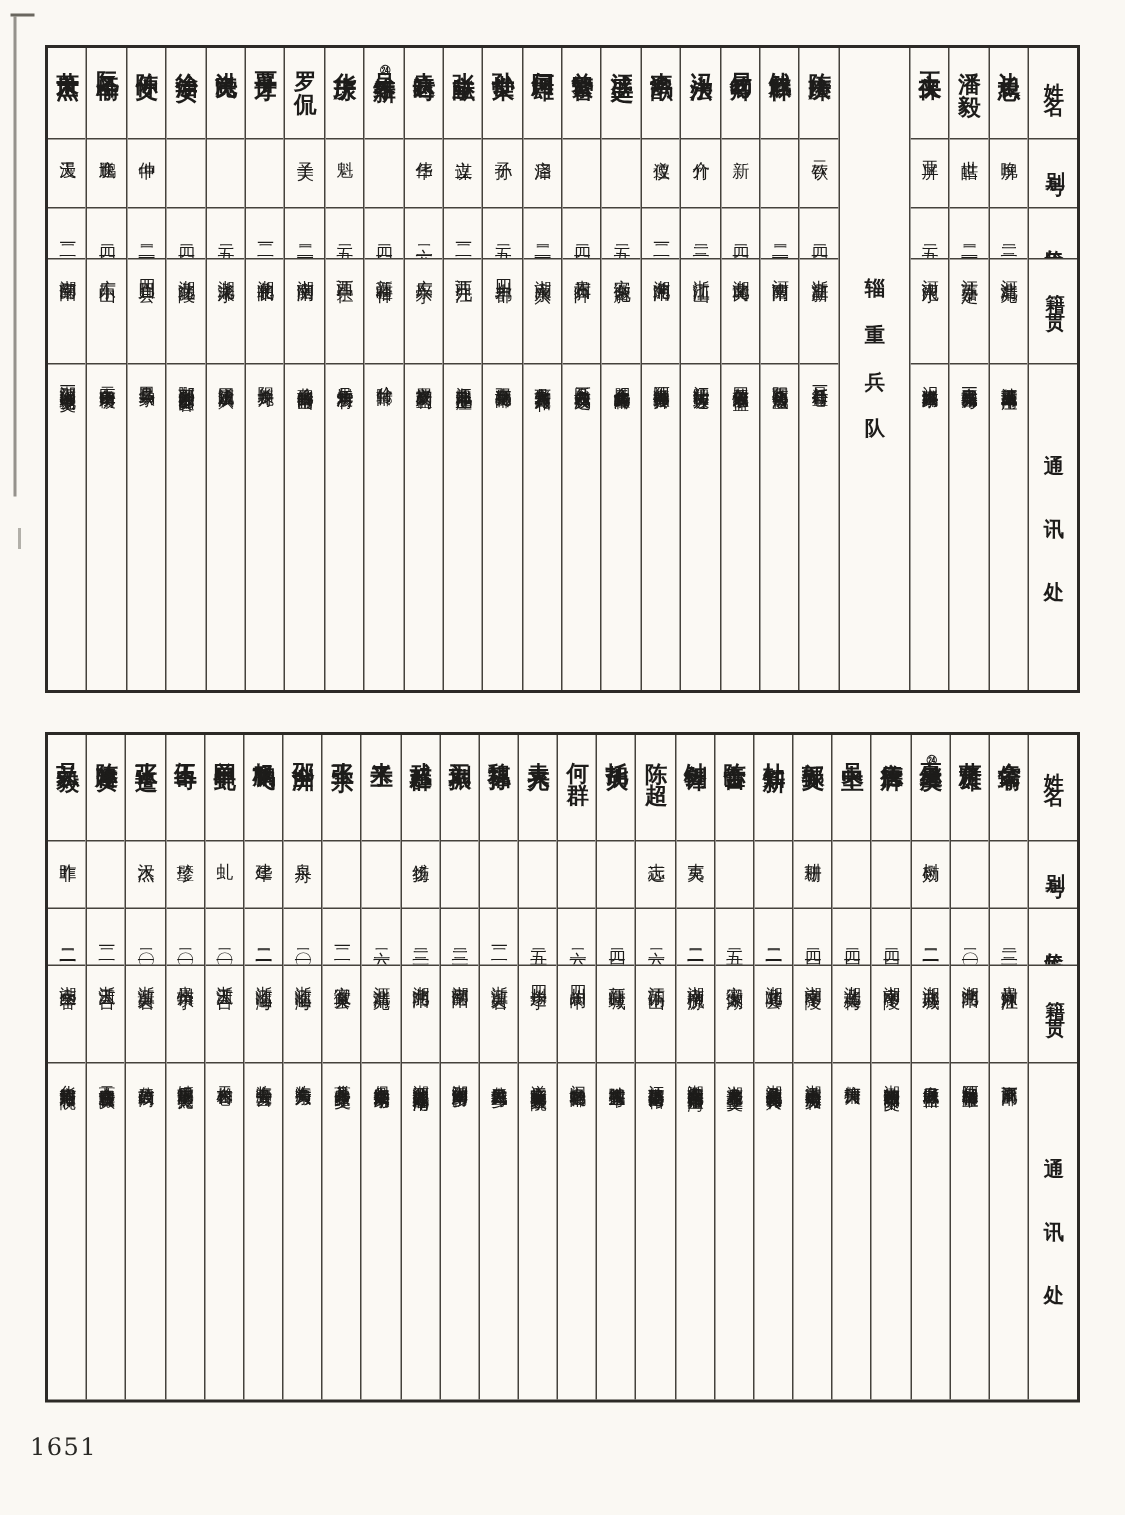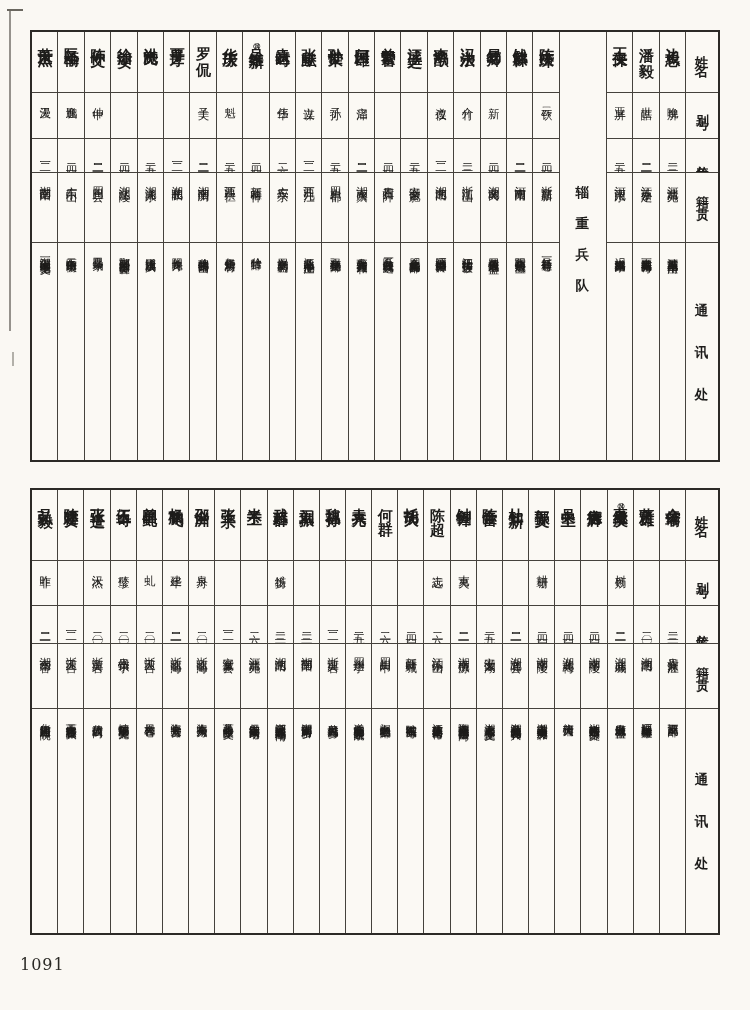--- a/index.html
+++ b/index.html
@@ -949,14 +949,14 @@
         </div>
         <div class="cell cell-native">
           <span class="v native-text">湖南华容</span>
         </div>
         <div class="cell cell-address">
           <span class="v address-text">华容注市新河口均和院</span>
         </div>
       </div>
     </section>
 
-  <div class="page-number">1091</div>
+  <div class="page-number">1651</div>
 </div>
 
 </body></html>

